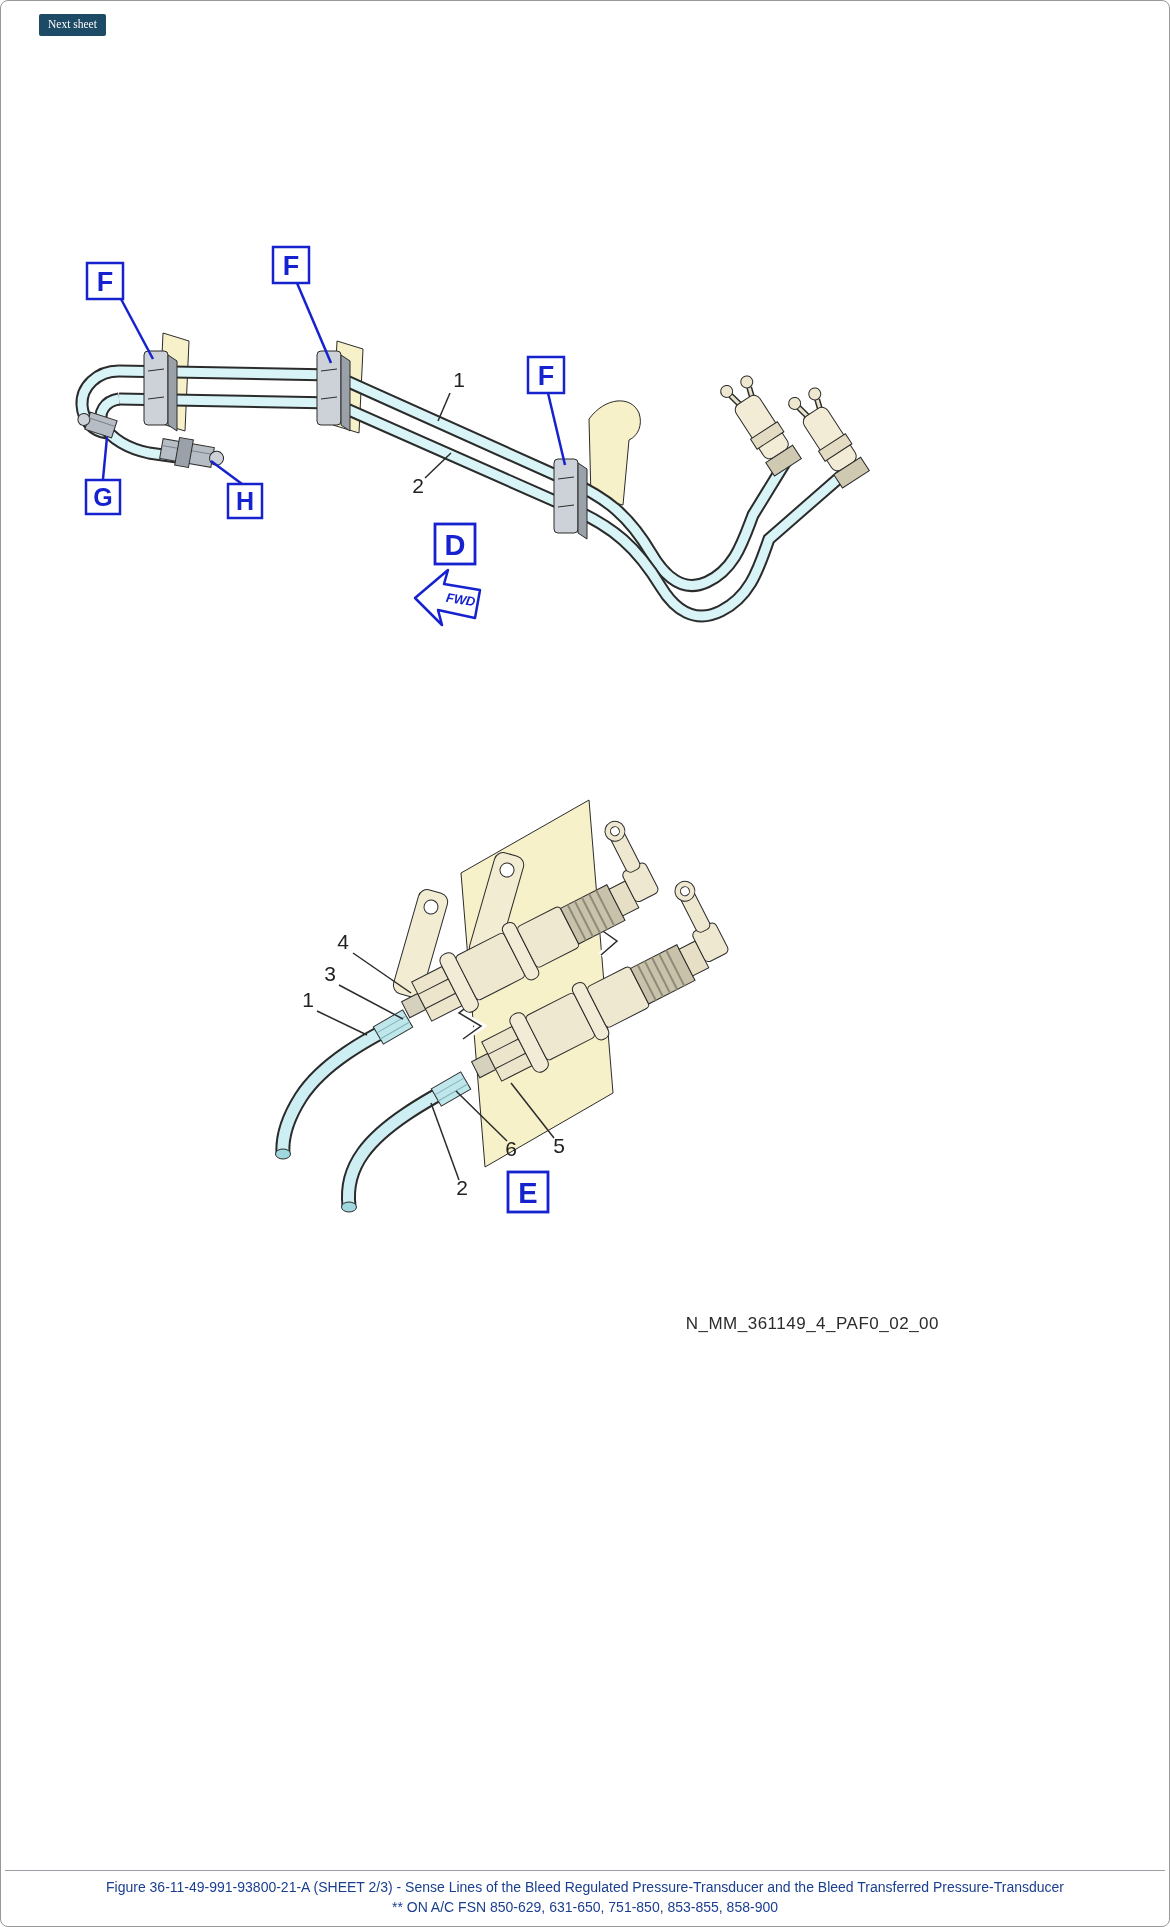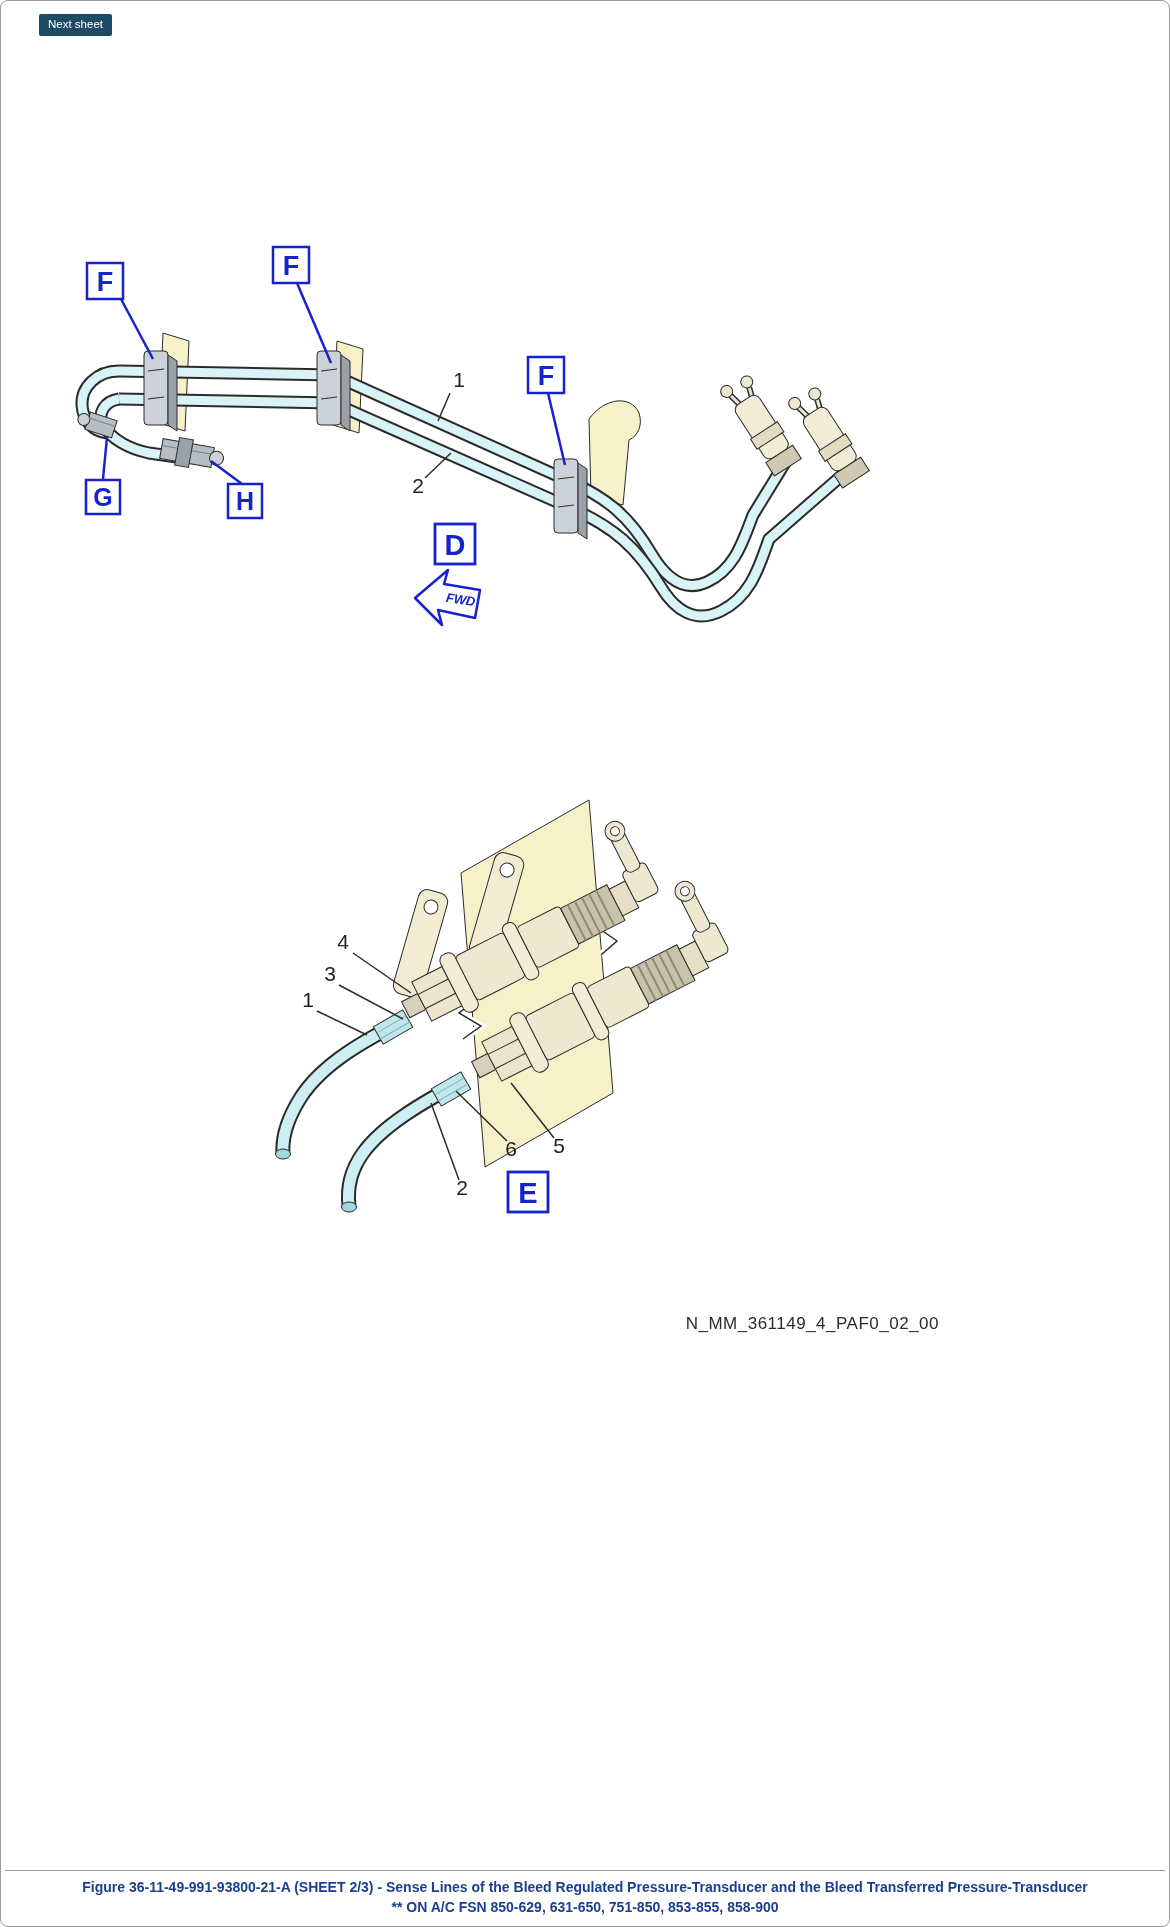--- a/index.html
+++ b/index.html
@@ -9,35 +9,35 @@
     width: 1170px; height: 1927px;
     background: #ffffff;
     border: 1.5px solid #989898;
     border-radius: 8px;
     box-sizing: border-box;
     overflow: hidden;
   }
   .next-sheet {
     position: absolute; left: 38px; top: 13px;
     background: #1d4a64; color: #ffffff;
-    font-family: Liberation Sans, sans-serif;
+    font-family: Liberation Serif, serif;
     font-size: 11.5px; line-height: 1;
     padding: 5px 9px; border: 0; border-radius: 2px;
     cursor: pointer;
   }
   svg.fig { position:absolute; left:0; top:0;
     font-family: "Liberation Sans", sans-serif; }
   .callout-letter { font-weight: bold; fill: #1722cf; }
   .item-num { fill: #222222; }
   .caption {
     position: absolute; left: 4px; right: 4px; bottom: 8px;
     border-top: 1px solid #9aa0a6;
     padding: 8px 14px 2px 14px;
     text-align: center;
-    color: #1b3f8f; font-weight: bold; font-size: 14px; line-height: 1.25;
+    color: #1b3f8f; font-weight: normal; font-size: 14px; line-height: 1.25;
   }
   .caption .cap2 { margin-top: 2px; }
 </style>
 </head>
 <body>
 
 <div class="page">
 
   <button class="next-sheet">Next sheet</button>
 

